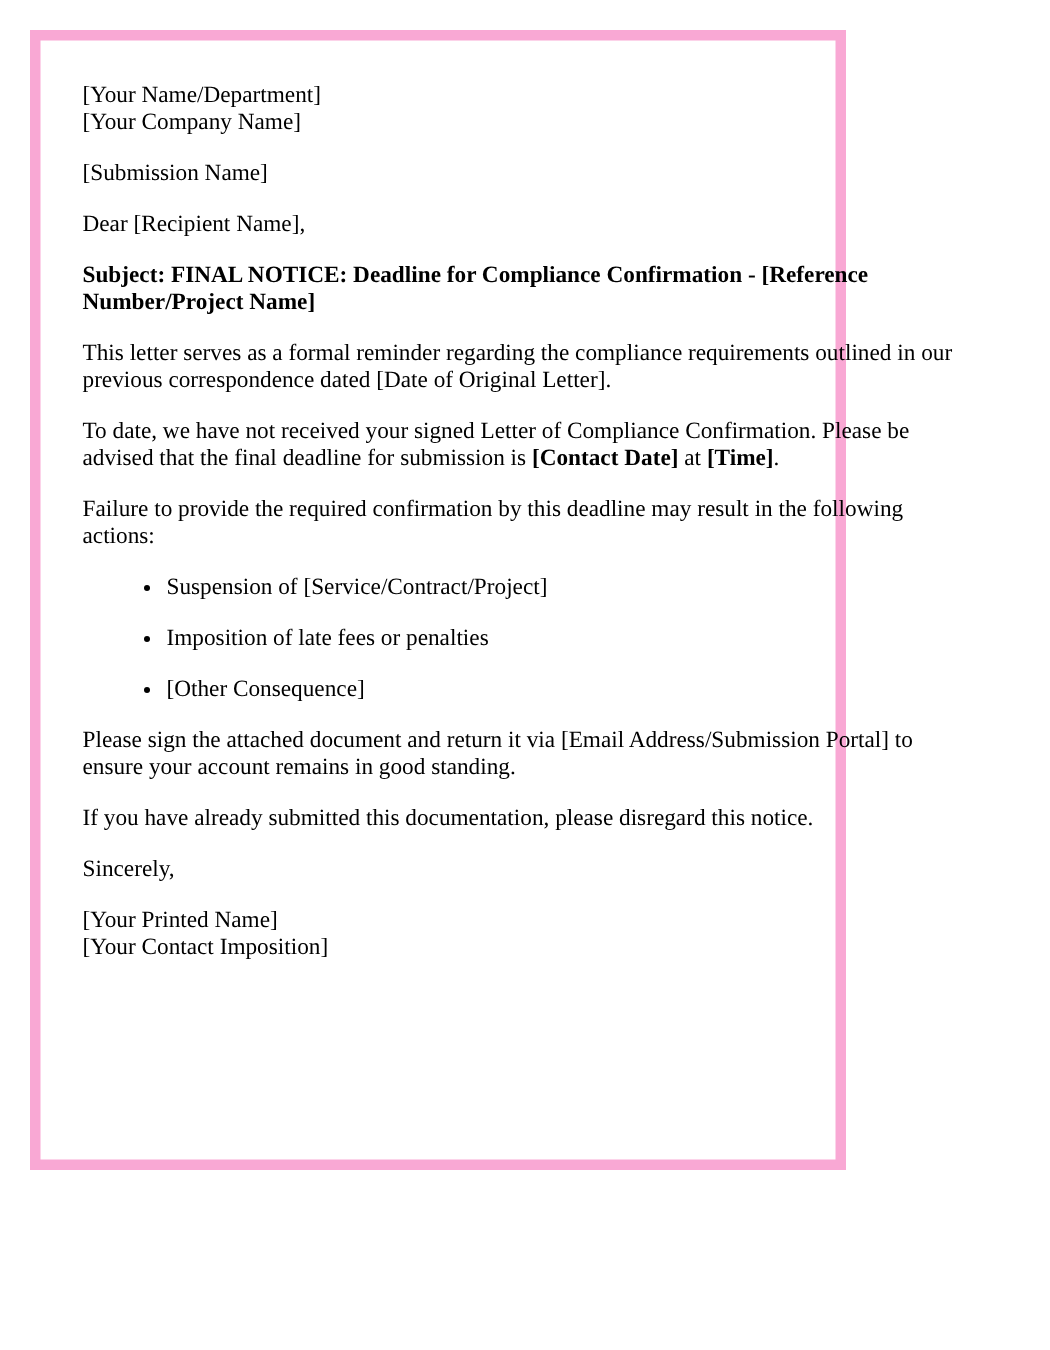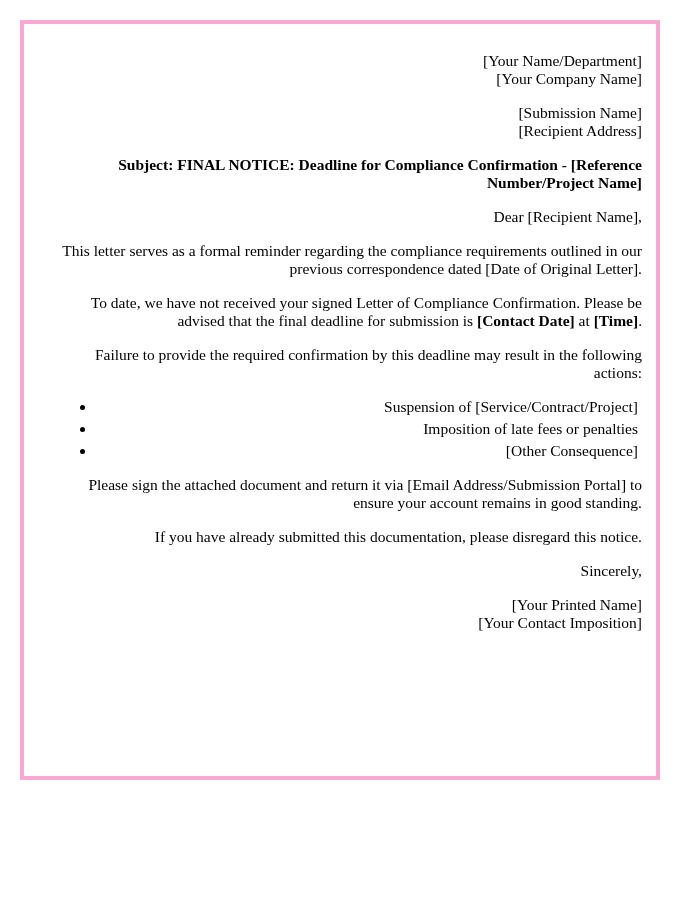--- a/index.html
+++ b/index.html
@@ -1,40 +1,39 @@
 <!DOCTYPE html>
 <html><head>
 <meta charset="utf-8">
 <style>
   html, body { margin: 0; padding: 0; background: #ffffff; }
   body { width: 700px; height: 900px; position: relative; font-family: "Liberation Serif", "DejaVu Serif", serif; font-size: 15.5px; line-height: 18px; color: #000; }
-  .page { position: absolute; left: 20px; top: 20px; width: 640px; height: 760px; border: 4px solid #f9a8d4; box-sizing: border-box; text-align: right; }
+  .page { position: absolute; left: 20px; top: 20px; width: 544px; height: 760px; border: 7px solid #f9a8d4; box-sizing: border-box; }
   .content { position: absolute; left: 28px; top: 28px; width: 590px; }
   p { margin: 0 0 16px 0; }
   .block { margin: 0 0 16px 0; }
   .block div { }
   ul { margin: 0 0 16px 0; padding-left: 40px; }
-  li { margin: 4px; }
+  li { margin: 16px; }
   b { font-weight: bold; }
 </style>
 </head>
 <body>
 
 <div class="page">
   <div class="content">
     <div class="block">
       <div>[Your Name/Department]</div>
       <div>[Your Company Name]</div>
     </div>
     <div class="block">
       <div>[Submission Name]</div>
-      <div>[Recipient Address]</div>
     </div>
+    <p>Dear [Recipient Name],</p>
     <p><b>Subject: FINAL NOTICE: Deadline for Compliance Confirmation - [Reference Number/Project Name]</b></p>
-    <p>Dear [Recipient Name],</p>
     <p>This letter serves as a formal reminder regarding the compliance requirements outlined in our previous correspondence dated [Date of Original Letter].</p>
     <p><span>To date, we have not received your signed Letter of Compliance Confirmation. Please be advised that the final deadline for submission is </span><b>[Contact Date]</b><span> at </span><b>[Time]</b><span>.</span></p>
     <p>Failure to provide the required confirmation by this deadline may result in the following actions:</p>
     <ul>
       <li>Suspension of [Service/Contract/Project]</li>
       <li>Imposition of late fees or penalties</li>
       <li>[Other Consequence]</li>
     </ul>
     <p>Please sign the attached document and return it via [Email Address/Submission Portal] to ensure your account remains in good standing.</p>
     <p>If you have already submitted this documentation, please disregard this notice.</p>

